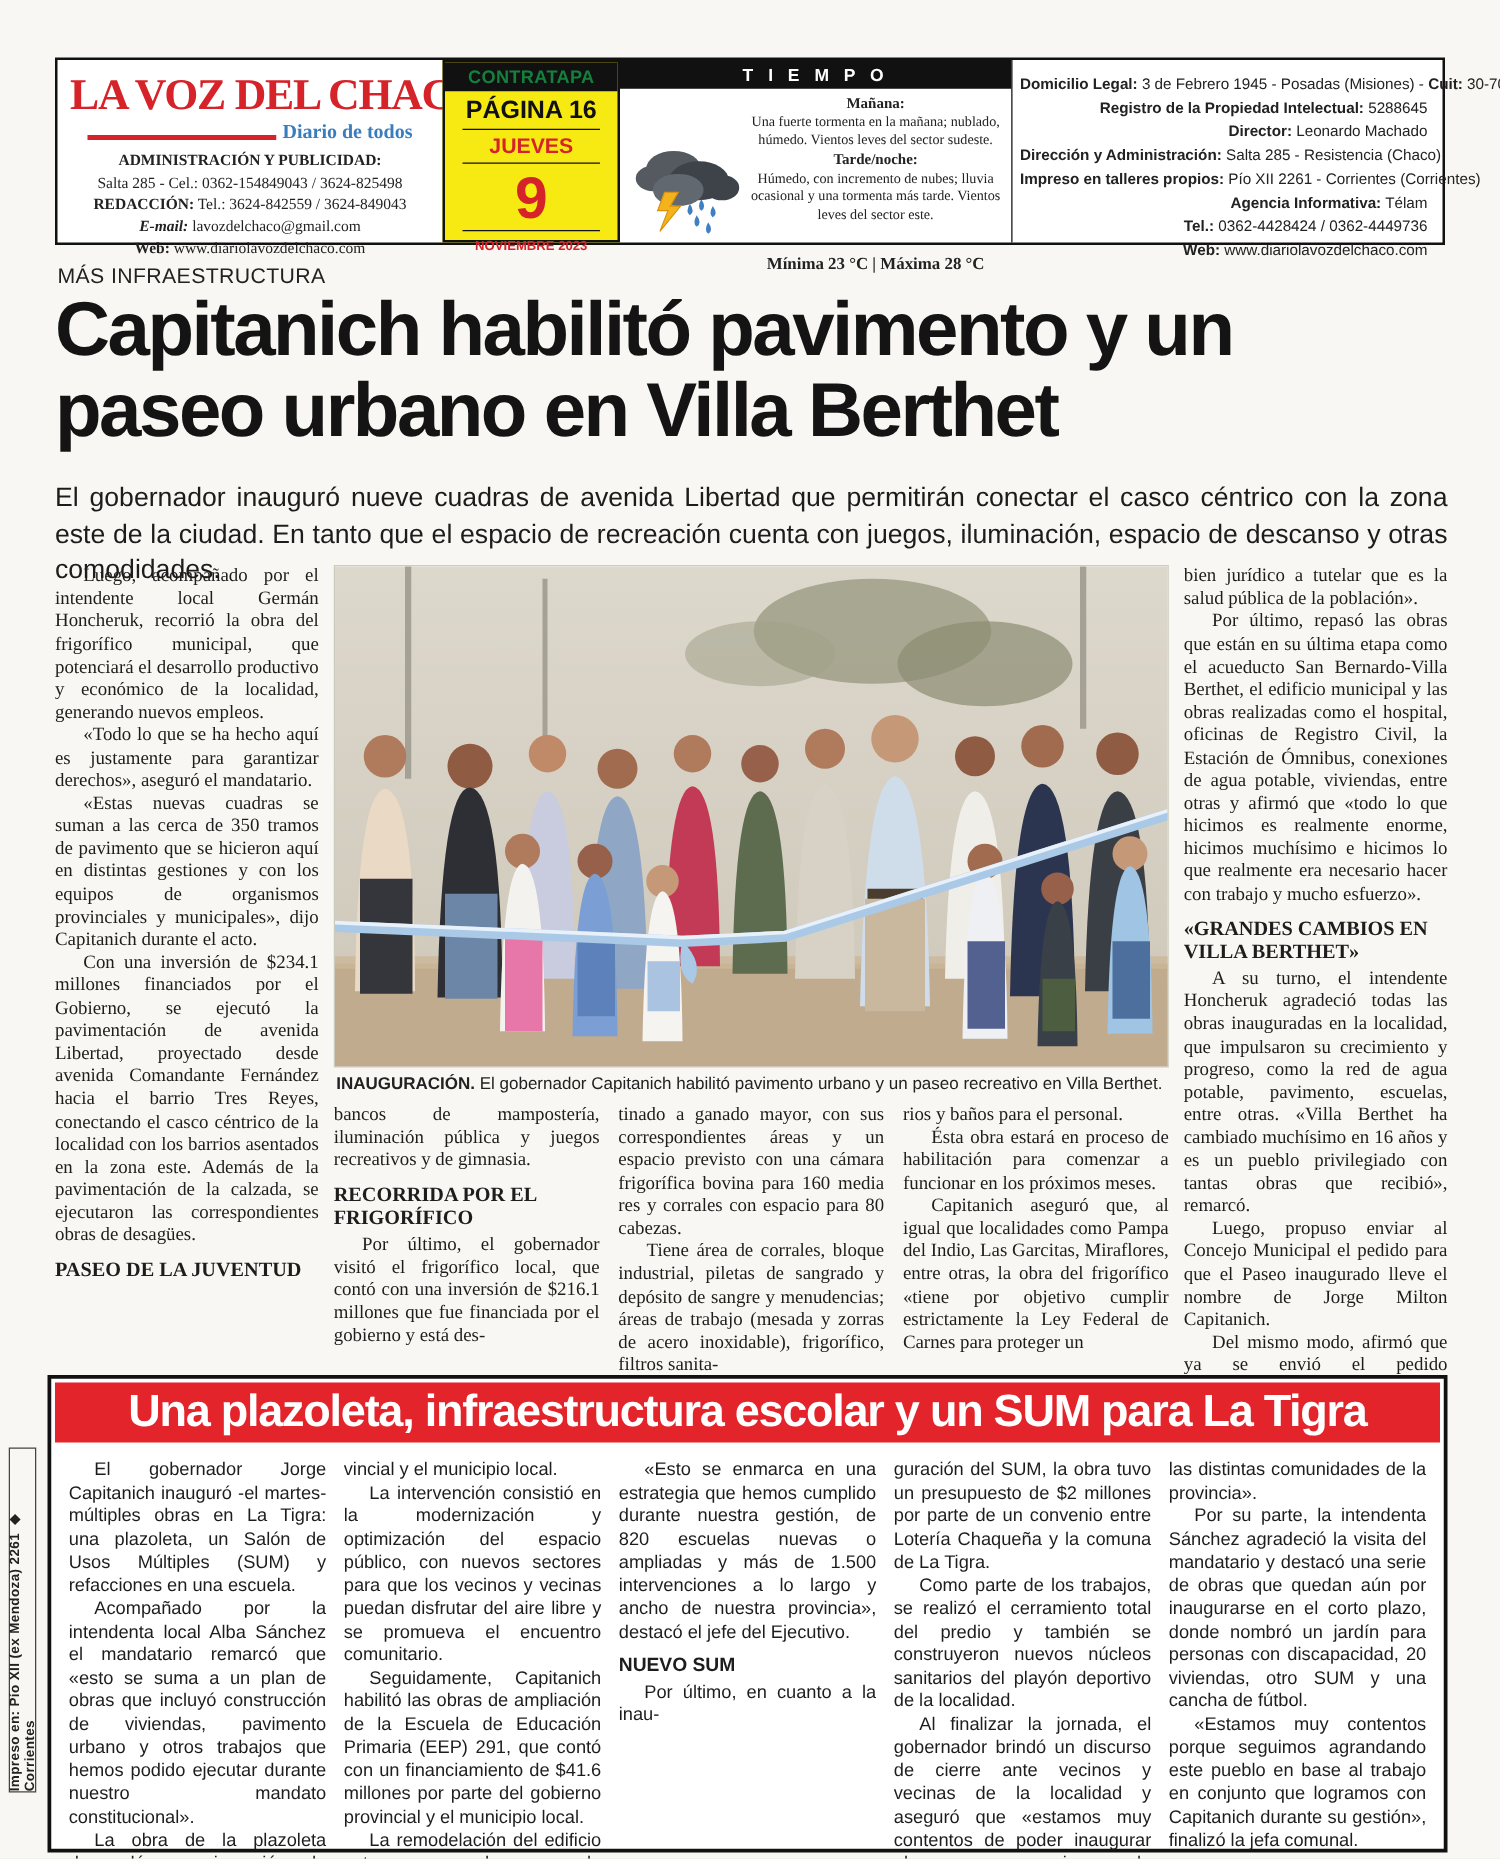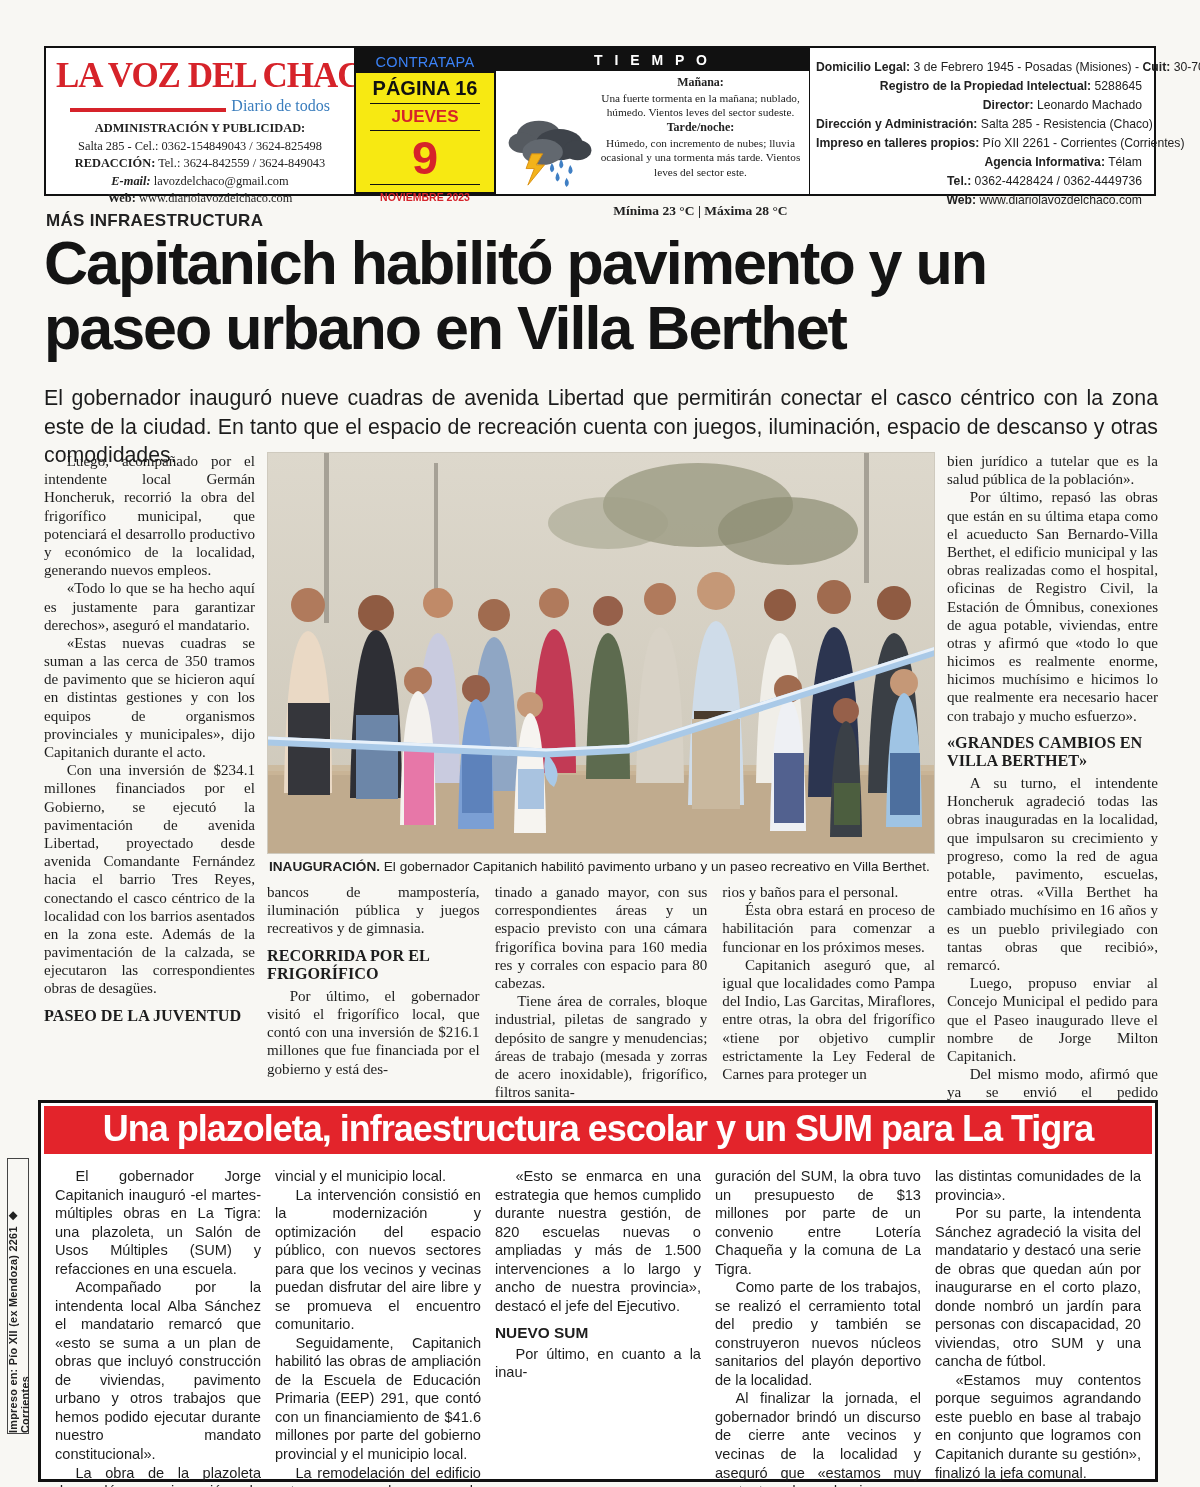--- a/index.html
+++ b/index.html
@@ -6,31 +6,31 @@
   body { background:#e8e7e2; font-family:"Liberation Sans", sans-serif; }
   .page { position:relative; width:1200px; height:1487px; margin:0 auto;
           background:#f8f7f3; color:#1a1a1a; overflow:hidden; }
 
   
   .header-box { position:absolute; left:44px; top:46px; width:1112px; height:150px;
                 border:2px solid #111; background:#fff; display:flex; }
   .masthead { width:308px; padding:8px 10px 4px; text-align:center; }
   .masthead-title { font-family:"Liberation Serif", serif; font-weight:bold;
                     font-size:35px; color:#d6232a; letter-spacing:-1px; white-space:nowrap; }
-  .rule-row { display:flex; align-items:flex-end; gap:5px; margin:1px 14px 5px; }
+  .rule-row { display:flex; align-items:flex-end; gap:5px; margin:1px 14px 5px;font-weight:bold; }
   .red-rule { flex:1; height:4px; background:#d6232a; margin-bottom:3px; }
   .tagline { font-family:"Liberation Serif", serif; font-size:16px; color:#3a7dbd; white-space:nowrap; }
   .admin { font-family:"Liberation Serif", serif; font-size:12.4px; line-height:1.42; color:#222; }
   .admin .line { white-space:nowrap; }
   .seg-b { font-weight:bold; }
   .seg-bi { font-weight:bold; font-style:italic; }
 
   .contratapa { width:142px; border:2px solid #111; background:#f7e912;
                 display:flex; flex-direction:column; align-items:center; text-align:center; }
-  .contratapa-header { width:100%; background:#111; color:#3b82f6; font-weight:normal;
+  .contratapa-header { width:100%; background:#111; color:#15803d; font-weight:bold;
                        font-size:14.5px; padding:4px 0 3px; letter-spacing:.3px; }
   .ct-page { font-size:20px; font-weight:bold; color:#111; margin-top:4px; }
   .ct-sep { width:80%; border-bottom:1.5px solid #111; margin:3px 0; }
   .ct-day { font-size:17px; font-weight:bold; color:#d6232a; }
   .ct-num { font-size:47px; font-weight:bold; color:#d6232a; line-height:1.0; }
   .ct-month { font-size:10.5px; font-weight:bold; color:#d6232a; margin:3px 0 5px; }
 
   .tiempo { flex:1; border-right:1.5px solid #111; display:flex; flex-direction:column; }
   .tiempo-bar { background:#111; color:#fff; text-align:center; font-weight:bold;
                 font-size:14px; padding:4px 0 3px; letter-spacing:4px; }
@@ -40,21 +40,21 @@
                  font-size:11.3px; line-height:1.3; color:#222; }
   .tiempo-text .wlabel { font-weight:bold; font-size:12px; margin-top:0; }
   .tiempo-minmax { font-weight:bold; font-size:13.5px; margin-top:22px; }
 
   .legal { width:344px; padding:10px 12px 6px 6px; text-align:right;
            font-size:12.2px; line-height:1.56; color:#222; }
   .legal .line { white-space:nowrap; }
 
   
   .kicker { position:absolute; left:46px; top:211px; font-size:17px; color:#222;
-            letter-spacing:.3px; font-weight:bold; }
+            letter-spacing:.3px; font-weight:normal; }
   .headline { position:absolute; left:44px; top:231px; width:1114px;
               font-size:61px; line-height:1.07; font-weight:bold; letter-spacing:-2px;
               color:#141414; }
   .lede { position:absolute; left:44px; top:384px; width:1114px;
           font-size:21.3px; line-height:1.34; color:#1c1c1c; text-align:justify; }
 
   
   .story { position:absolute; left:44px; top:452px; width:1114px; height:640px;
            display:grid; grid-template-columns:211px 668px 211px; column-gap:12px; }
   .serifcol { font-family:"Liberation Serif", serif; font-size:15.1px; line-height:1.205;
@@ -327,21 +327,21 @@
           <p class="para">La intervención consistió en la modernización y optimización del espacio público, con nuevos sectores para que los vecinos y vecinas puedan disfrutar del aire libre y se promueva el encuentro comunitario.</p>
           <p class="para">Seguidamente, Capitanich habilitó las obras de ampliación de la Escuela de Educación Primaria (EEP) 291, que contó con un financiamiento de $41.6 millones por parte del gobierno provincial y el municipio local.</p>
           <p class="para">La remodelación del edificio estuvo marcada por la construcción de tres nuevas aulas para brindar</p>
         </div>
       <div class="sanscol">
           <p class="para">«Esto se enmarca en una estrategia que hemos cumplido durante nuestra gestión, de 820 escuelas nuevas o ampliadas y más de 1.500 intervenciones a lo largo y ancho de nuestra provincia», destacó el jefe del Ejecutivo.</p>
           <h4 class="subhead">NUEVO SUM</h4>
           <p class="para">Por último, en cuanto a la inau-</p>
         </div>
       <div class="sanscol">
-          <p class="para cont">guración del SUM, la obra tuvo un presupuesto de $13 millones por parte de un convenio entre Lotería Chaqueña y la comuna de La Tigra.</p>
+          <p class="para cont">guración del SUM, la obra tuvo un presupuesto de $2 millones por parte de un convenio entre Lotería Chaqueña y la comuna de La Tigra.</p>
           <p class="para">Como parte de los trabajos, se realizó el cerramiento total del predio y también se construyeron nuevos núcleos sanitarios del playón deportivo de la localidad.</p>
           <p class="para">Al finalizar la jornada, el gobernador brindó un discurso de cierre ante vecinos y vecinas de la localidad y aseguró que «estamos muy contentos de poder inaugurar obras que mejoran la infraestructura y generan inclusión para</p>
         </div>
       <div class="sanscol">
           <p class="para cont">las distintas comunidades de la provincia».</p>
           <p class="para">Por su parte, la intendenta Sánchez agradeció la visita del mandatario y destacó una serie de obras que quedan aún por inaugurarse en el corto plazo, donde nombró un jardín para personas con discapacidad, 20 viviendas, otro SUM y una cancha de fútbol.</p>
           <p class="para">«Estamos muy contentos porque seguimos agrandando este pueblo en base al trabajo en conjunto que logramos con Capitanich durante su gestión», finalizó la jefa comunal.</p>
         </div>
     </div>
   </div>

